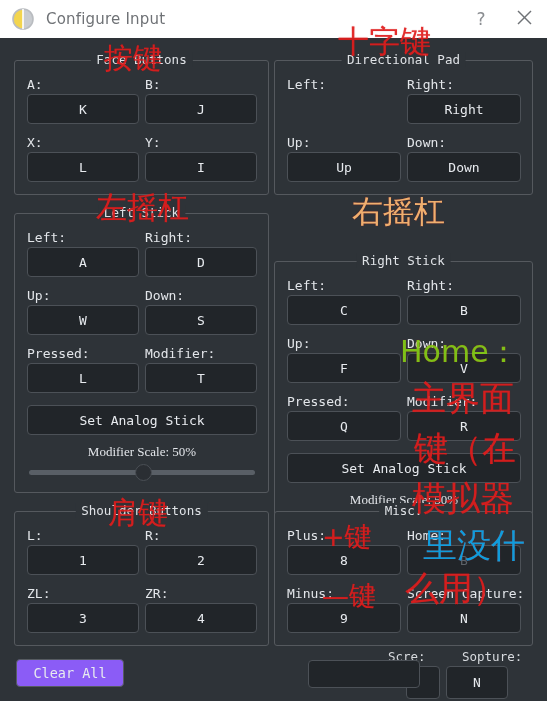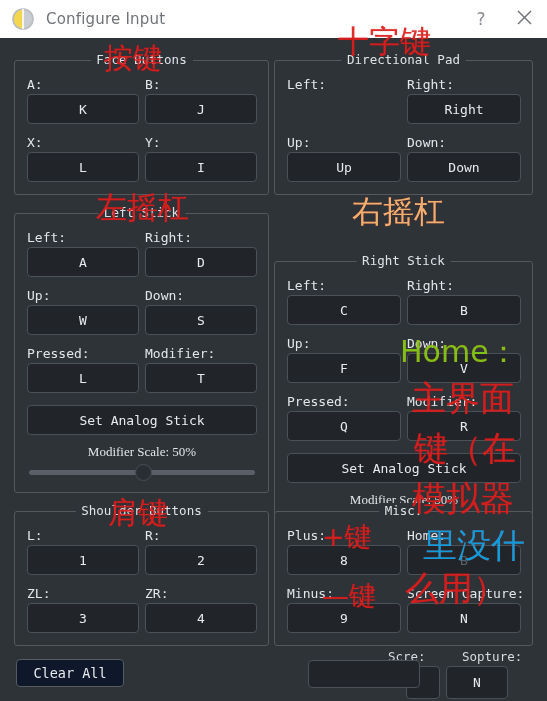--- a/index.html
+++ b/index.html
@@ -71,21 +71,21 @@
     position: absolute; top: 0; width: 17px; height: 17px; border-radius: 50%;
     background: #2a2e33; border: 1px solid #4a4f55;
   }
   .scale-lbl {
     position: absolute; font-size: 13px; color: #e3e6ea;
     font-family: Liberation Serif, serif; text-align: center; white-space: nowrap;
   }
 
   
   .abtn {
-    position: absolute; background: #0f172a; border: 1px solid #565b61;
+    position: absolute; background: #8b5cf6; border: 1px solid #565b61;
     border-radius: 4px; color: #e8ebef;
     font-family: "DejaVu Sans Mono", monospace; font-size: 13.5px;
     display: flex; align-items: center; justify-content: center; cursor: default;
   }
 
   
   .ghost-lbl {
     position: absolute; font-size: 12.5px; color: #d8dbdf;
     font-family: "DejaVu Sans Mono", monospace; white-space: nowrap;
   }

